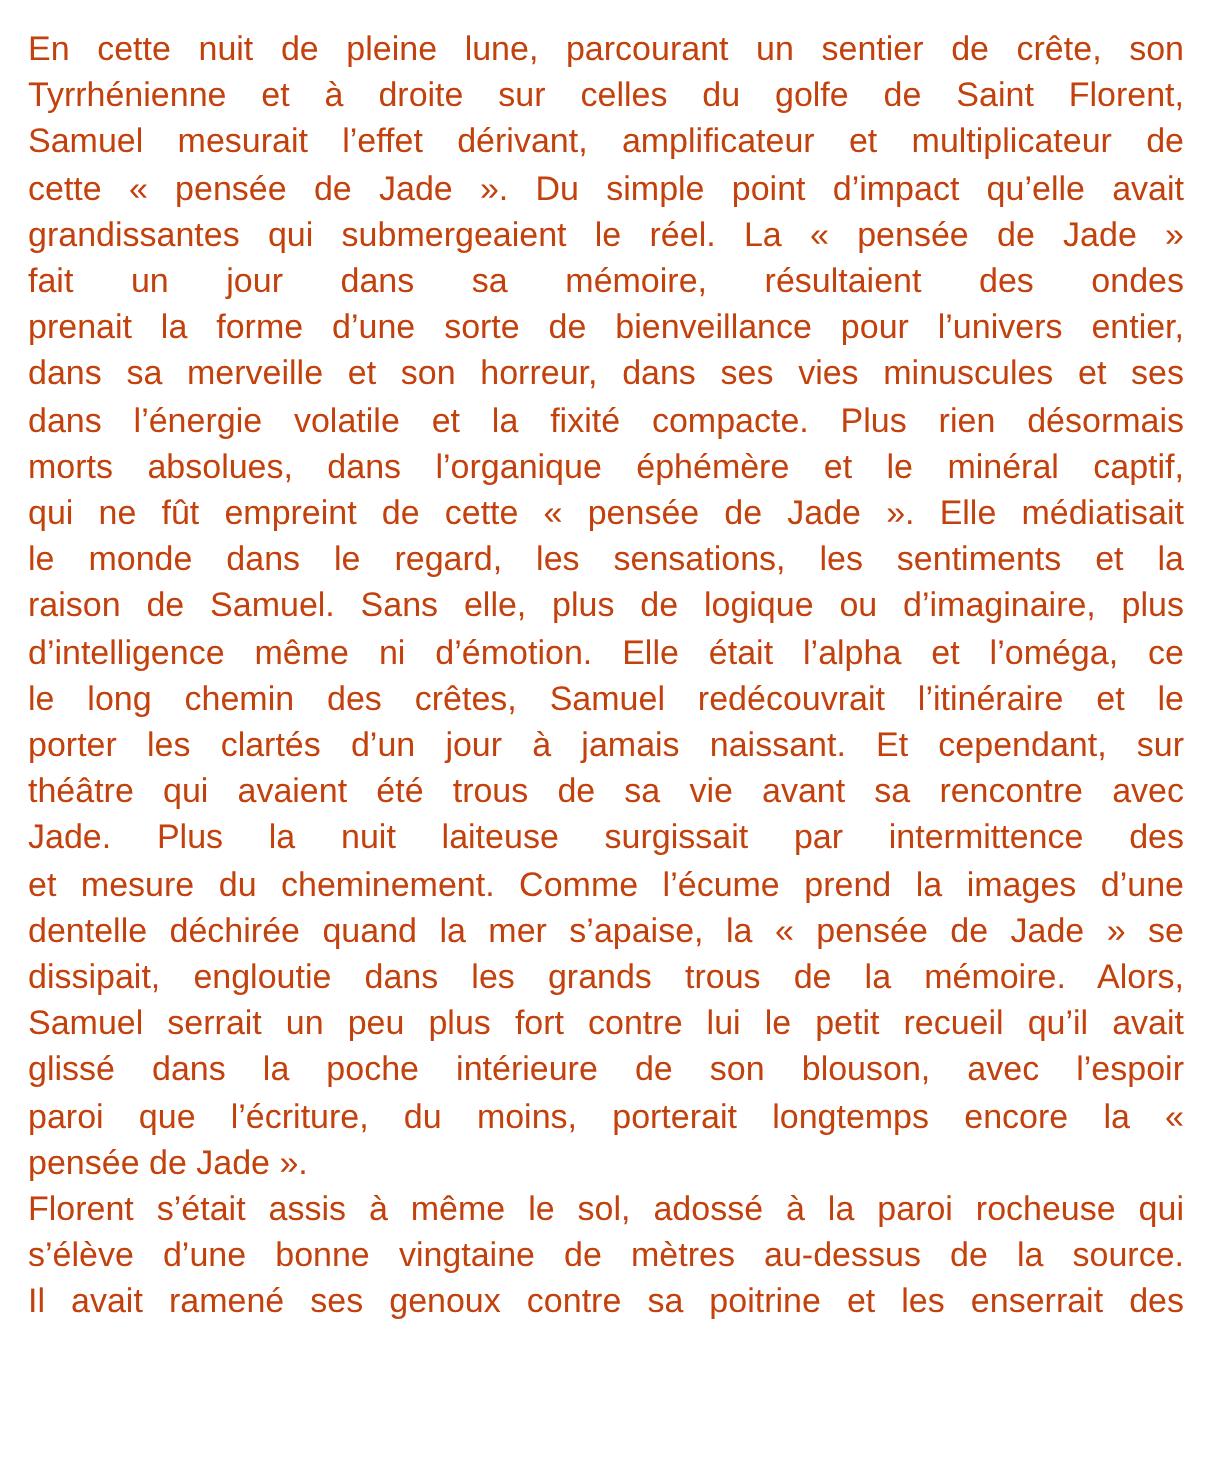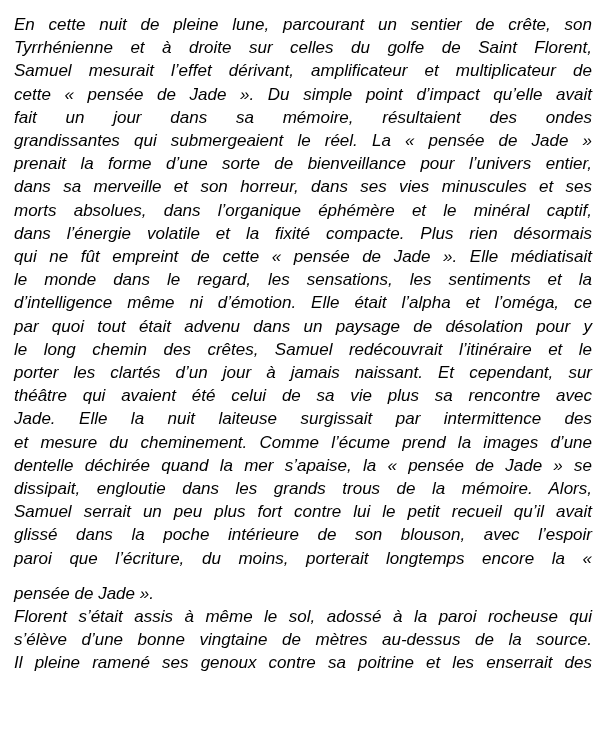--- a/index.html
+++ b/index.html
@@ -20,48 +20,47 @@
     line-height: 23.2px;
   }
   .line {
     text-align: justify;
     text-align-last: justify;
     white-space: normal;
     word-spacing: normal;
   }
   .line.no-justify {
     text-align-last: left;
-    margin-top: 12px;
   }
 </style>
 </head>
 <body>
 
-<div class="page" id="doc" style="background: rgb(255, 255, 255); color: #000000; font-style: italic;">
+<div class="page" id="doc" style="background: rgb(255, 255, 255); color: #c2410c;">
     <div class="line">En cette nuit de pleine lune, parcourant un sentier de crête, son</div>
     <div class="line">Tyrrhénienne et à droite sur celles du golfe de Saint Florent,</div>
     <div class="line">Samuel mesurait l’effet dérivant, amplificateur et multiplicateur de</div>
     <div class="line">cette « pensée de Jade ».  Du simple point d’impact qu’elle avait</div>
+    <div class="line">grandissantes qui submergeaient le réel. La « pensée de Jade »</div>
     <div class="line">fait un jour dans sa mémoire, résultaient des ondes</div>
-    <div class="line">grandissantes qui submergeaient le réel. La « pensée de Jade »</div>
     <div class="line">prenait la forme d’une sorte de bienveillance pour l’univers entier,</div>
     <div class="line">dans sa merveille et son horreur, dans ses vies minuscules et ses</div>
+    <div class="line">dans l’énergie volatile et la fixité compacte. Plus rien désormais</div>
     <div class="line">morts absolues, dans l’organique éphémère et le minéral captif,</div>
-    <div class="line">dans l’énergie volatile et la fixité compacte. Plus rien désormais</div>
     <div class="line">qui ne fût empreint de cette « pensée de Jade ». Elle médiatisait</div>
     <div class="line">le monde dans le regard, les sensations, les sentiments et la</div>
+    <div class="line">raison de Samuel. Sans elle, plus de logique ou d’imaginaire, plus</div>
     <div class="line">d’intelligence même ni d’émotion. Elle était l’alpha et l’oméga, ce</div>
-    <div class="line">par quoi tout était advenu dans un paysage de désolation pour y</div>
     <div class="line">le long chemin des crêtes, Samuel redécouvrait l’itinéraire et le</div>
     <div class="line">porter les clartés d’un jour à jamais naissant.  Et cependant, sur</div>
-    <div class="line">théâtre qui avaient été celui de sa vie plus sa rencontre avec</div>
-    <div class="line">Jade. Elle la nuit laiteuse surgissait par intermittence des</div>
+    <div class="line">théâtre qui avaient été trous de sa vie avant sa rencontre avec</div>
+    <div class="line">Jade. Plus la nuit laiteuse surgissait par intermittence des</div>
     <div class="line">et mesure du cheminement. Comme l’écume prend la images d’une</div>
     <div class="line">dentelle déchirée quand la mer s’apaise, la « pensée de Jade » se</div>
     <div class="line">dissipait, engloutie dans les grands trous de la mémoire. Alors,</div>
     <div class="line">Samuel serrait un peu plus fort contre lui le petit recueil qu’il avait</div>
     <div class="line">glissé dans la poche intérieure de son blouson, avec l’espoir</div>
     <div class="line">paroi que l’écriture, du moins, porterait longtemps encore la «</div>
     <div class="line no-justify">pensée de Jade ».</div>
     <div class="line">Florent s’était assis à même le sol, adossé à la paroi rocheuse qui</div>
     <div class="line">s’élève d’une bonne vingtaine de mètres au-dessus de la source.</div>
-    <div class="line">Il pleine ramené ses genoux contre sa poitrine et les enserrait des</div>
+    <div class="line">Il avait ramené ses genoux contre sa poitrine et les enserrait des</div>
   </div>
 
 </body></html>

